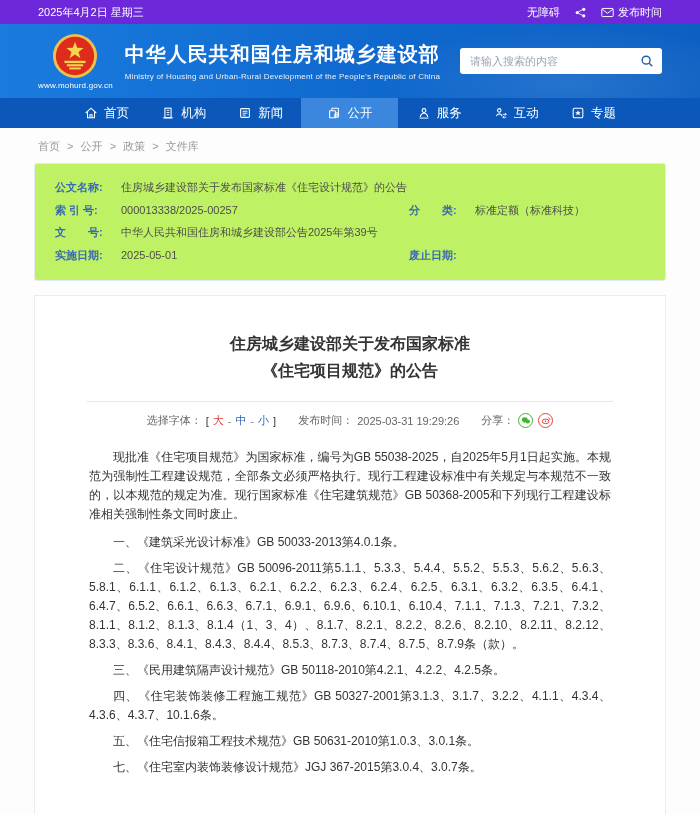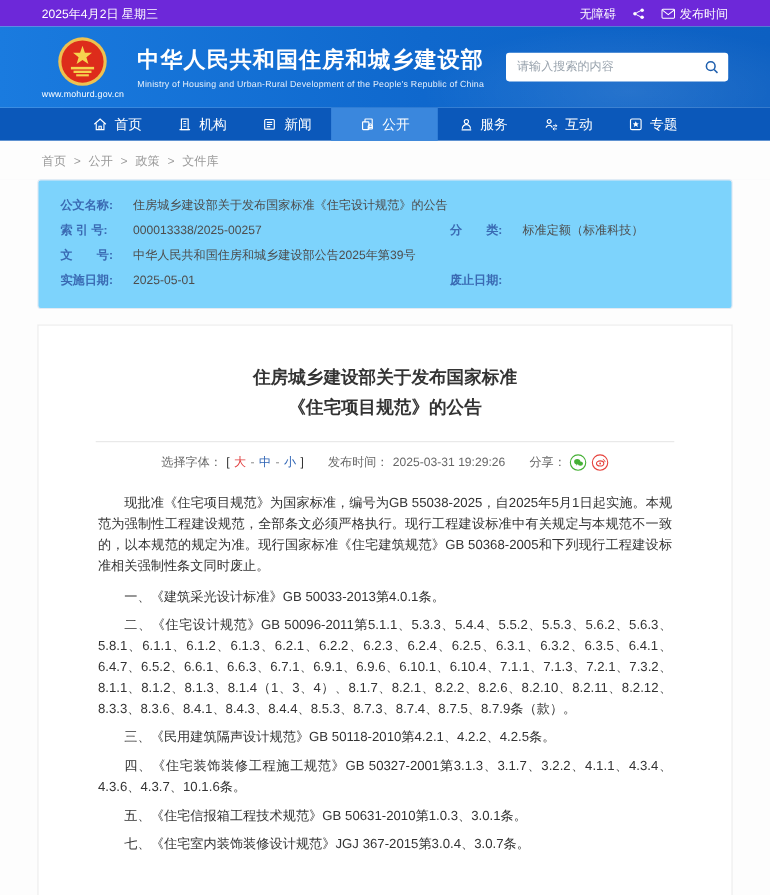--- a/index.html
+++ b/index.html
@@ -36,21 +36,21 @@
     padding:0 14px; cursor:pointer; }
   .nav-item.active { background:#3a87dd; padding:0 26px; }
 
   
   .breadcrumb { padding:11px 38px 9px; font-size:11px; color:#999; background:#fdfdfd; }
   .breadcrumb span { margin-right:4px; }
   .crumb { cursor:pointer; }
 
   
   .page-body { background:#fdfdfd; height:calc(814px - 128px - 33px); padding:0 34px; }
-  .meta-box { border:1px solid #e2eaf3; background:#7dd3fc; border-radius:3px;
+  .meta-box { border:1px solid #e2eaf3; background:#bef264; border-radius:3px;
     padding:12px 20px 14px; font-size:11px; }
   .meta-row { display:flex; line-height:22.5px; }
   .meta-pair { display:flex; }
   .meta-pair.left { flex:0 0 60%; }
   .meta-pair.right { flex:1; }
   .m-label { color:#3a6ab3; font-weight:bold; white-space:pre; min-width:62px; }
   .m-value { color:#4d4d4d; margin-left:4px; }
 
   
   .card { margin-top:14px; background:#fff; border:1px solid #ececec;

